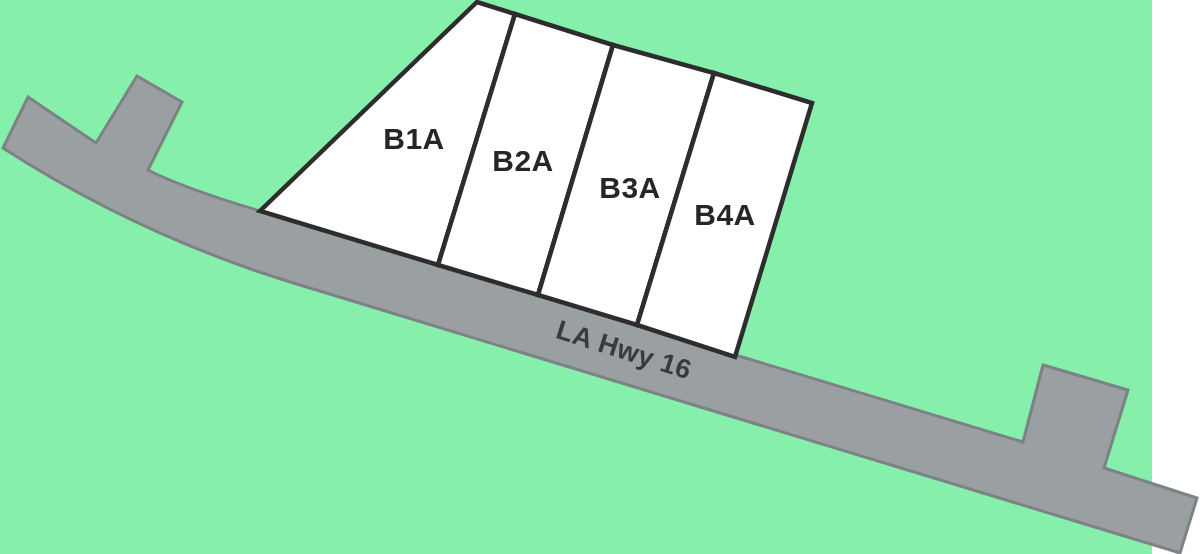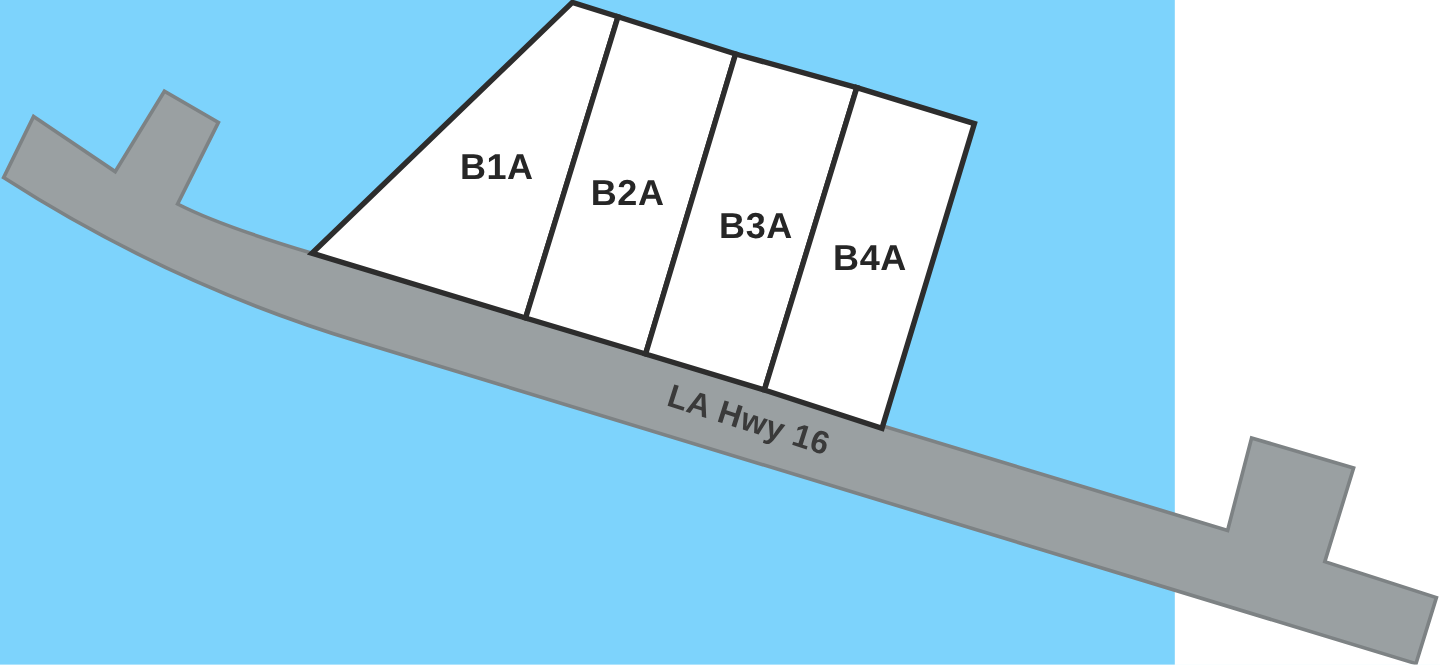--- a/index.html
+++ b/index.html
@@ -6,23 +6,23 @@
     margin: 0;
     padding: 0;
     background: #ffffff;
     width: 1200px;
     height: 554px;
     overflow: hidden;
     font-family: "Liberation Sans", sans-serif;
   }
   .stage {
     position: relative;
-    width: 979px;
+    width: 1152px;
     height: 554px;
-    background: #7dd3fc;
+    background: #86efac;
   }
   svg { display: block; }
   .road-shape {
     stroke-width: 3;
     stroke-linejoin: miter;
   }
   .lot-shape {
     stroke-width: 4.5;
     stroke-linejoin: miter;
   }

